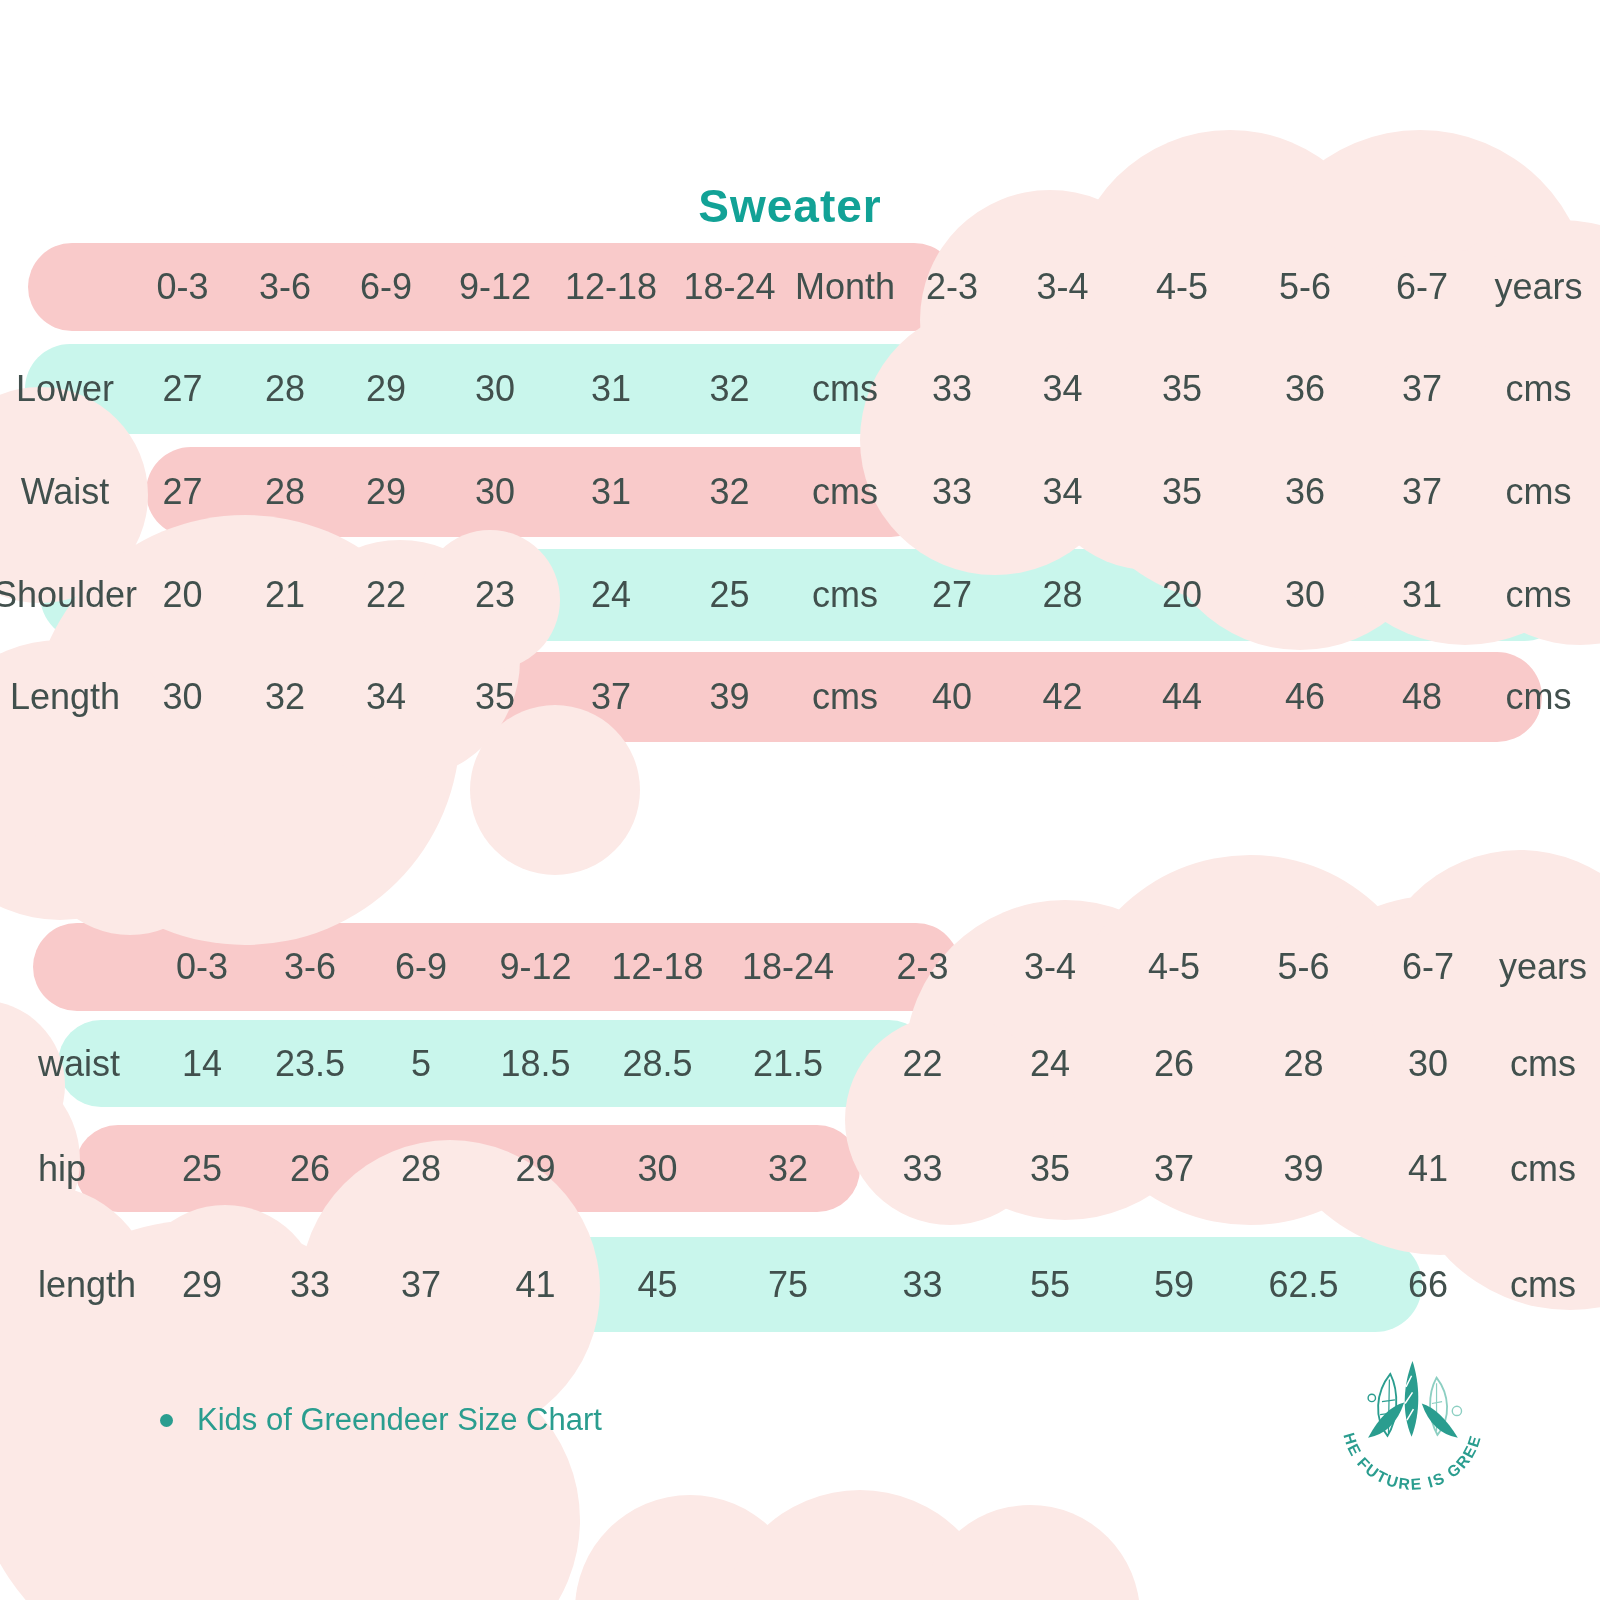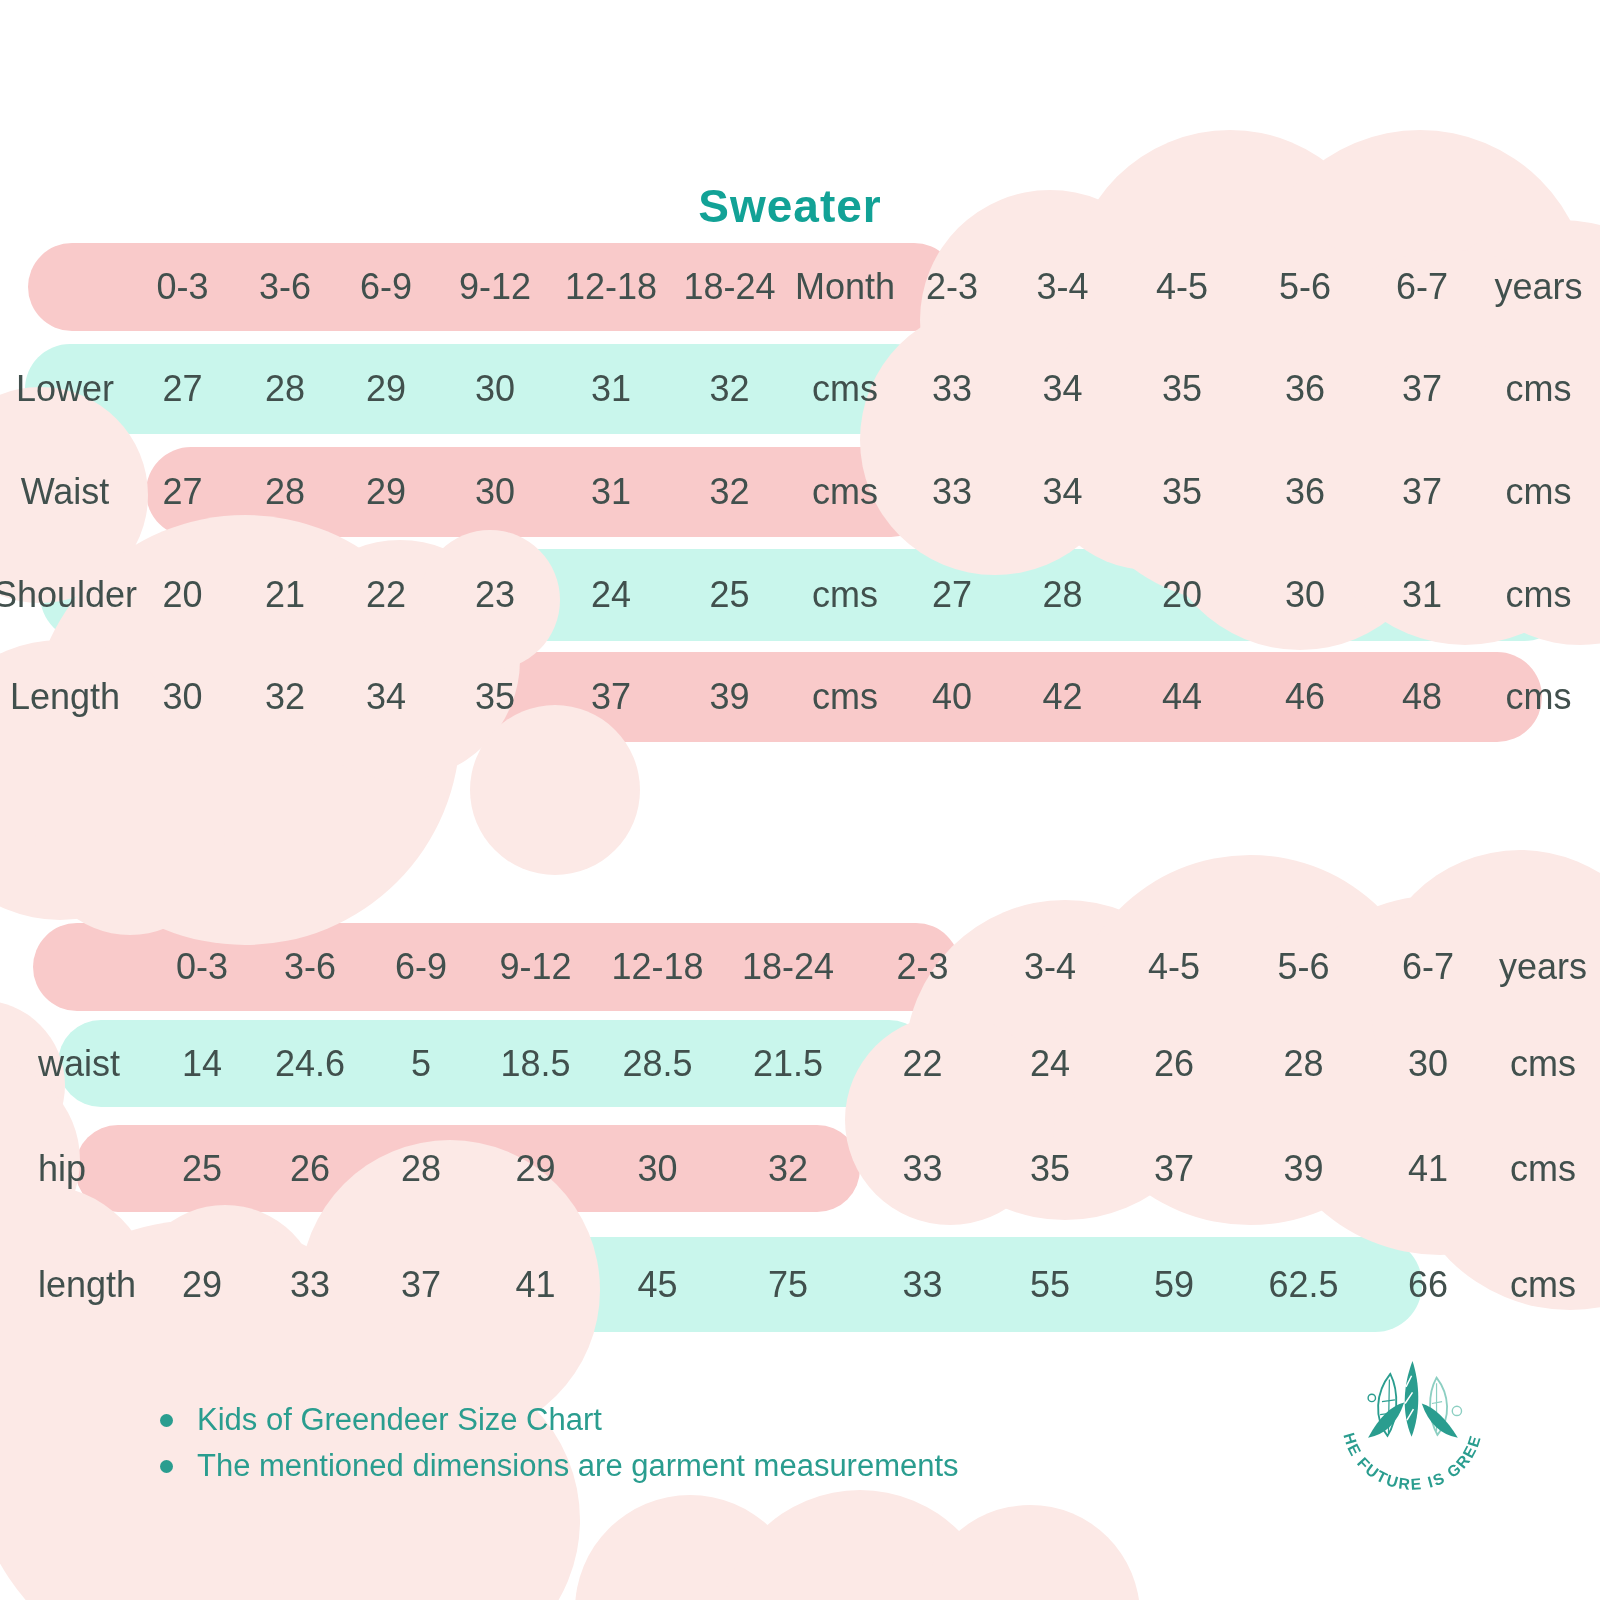--- a/index.html
+++ b/index.html
@@ -202,21 +202,21 @@
           <span class="cell">2-3</span>
           <span class="cell">3-4</span>
           <span class="cell">4-5</span>
           <span class="cell">5-6</span>
           <span class="cell">6-7</span>
           <span class="cell">years</span>
         </div>
         <div class="trow grid-lower" style="top: 1020px; height: 87px;">
           <span class="rlabel">waist</span>
           <span class="cell">14</span>
-          <span class="cell">24.6</span>
+          <span class="cell">23.5</span>
           <span class="cell">5</span>
           <span class="cell">18.5</span>
           <span class="cell">28.5</span>
           <span class="cell">21.5</span>
           <span class="cell">22</span>
           <span class="cell">24</span>
           <span class="cell">26</span>
           <span class="cell">28</span>
           <span class="cell">30</span>
           <span class="cell">cms</span>
@@ -251,24 +251,20 @@
           <span class="cell">66</span>
           <span class="cell">cms</span>
         </div>
       </div>
   </div>
 
   <div class="note" id="note-0">
     <span class="dot"></span>
     <span>Kids of Greendeer Size Chart</span>
   </div>
-  <div class="note" id="note-1">
-    <span class="dot"></span>
-    <span>The mentioned dimensions are garment measurements</span>
-  </div>
 
   <svg id="logo" viewBox="0 0 200 200">
 
     <path d="M100,14 C90,40 88,70 99,96 C109,70 108,38 100,14 Z" fill="#2a9d8f"></path>
     <path d="M99,30 L93,42 M100,48 L92,60 M101,66 L94,78" stroke="#ffffff" stroke-width="1.6" fill="none"></path>
 
     <path d="M76,28 C60,48 58,76 73,95 C84,77 86,48 76,28 Z" fill="#ffffff" stroke="#2a9d8f" stroke-width="2"></path>
     <path d="M75,34 L74,92 M67,58 L81,56 M65,72 L80,70" stroke="#2a9d8f" stroke-width="1.3" fill="none"></path>
 
     <path d="M126,32 C140,50 142,76 127,94 C117,76 116,50 126,32 Z" fill="#ffffff" stroke="#8ccfc2" stroke-width="2"></path>

